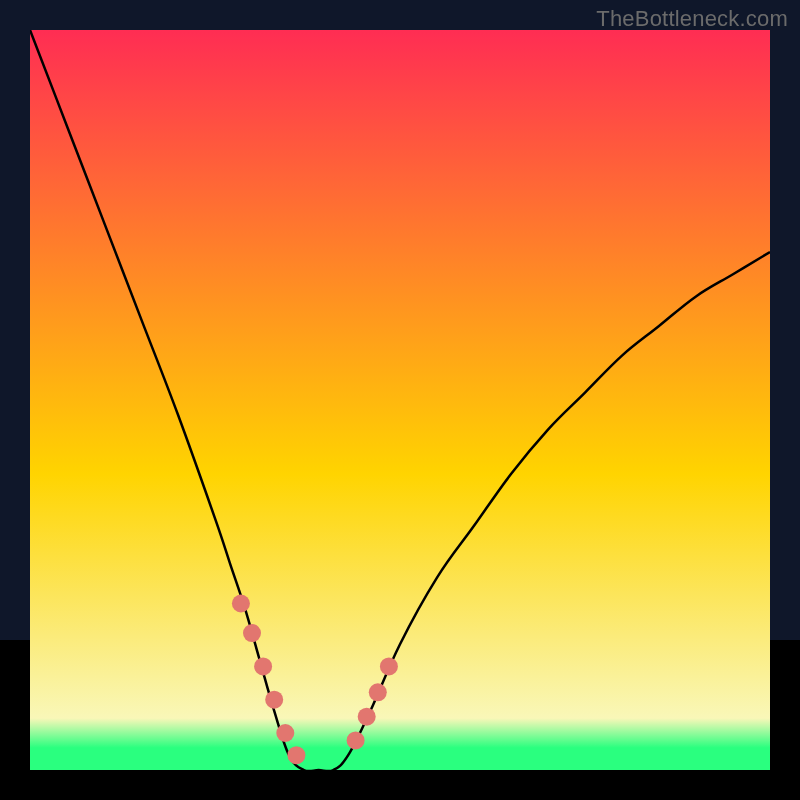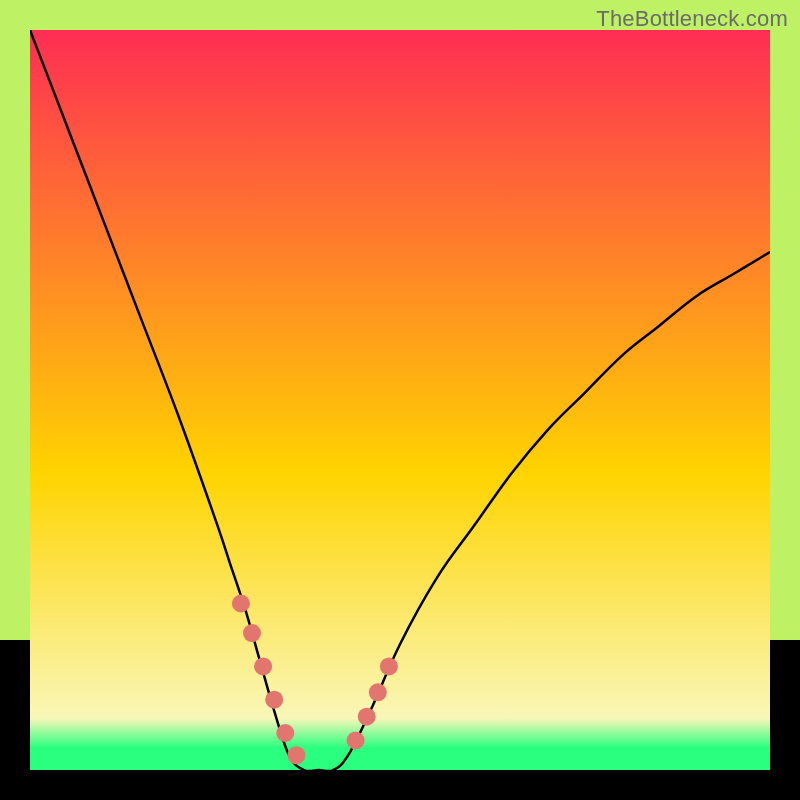--- a/index.html
+++ b/index.html
@@ -10,21 +10,21 @@
     background: #000;
     overflow: hidden;
     font-family: Arial, Helvetica, sans-serif;
   }
   .frame {
     position: absolute;
     left: 0;
     top: 0;
     width: 800px;
     height: 640px;
-    background: #bef264;
+    background: #0f172a;
   }
   .watermark {
     position: absolute;
     top: 6px;
     right: 12px;
     color: #6b6b6b;
     font-size: 22px;
     font-weight: 400;
     letter-spacing: 0.2px;
     z-index: 10;

